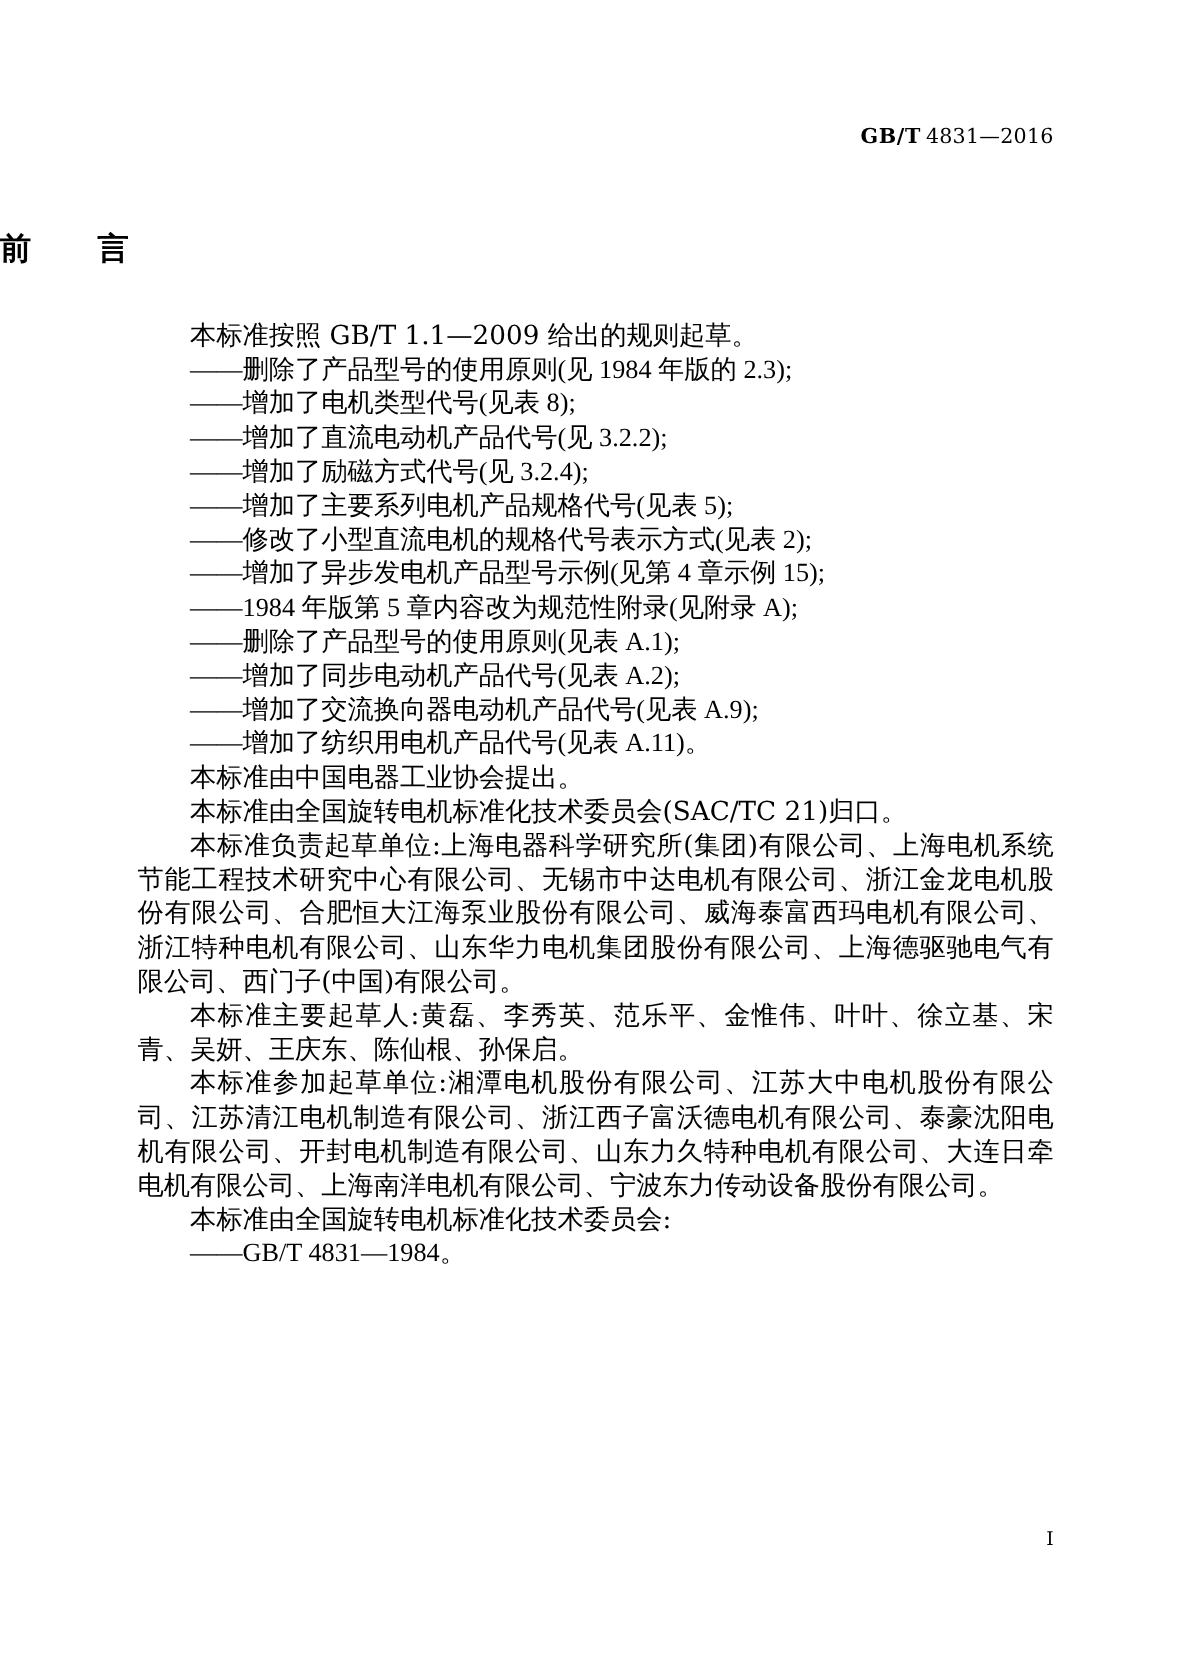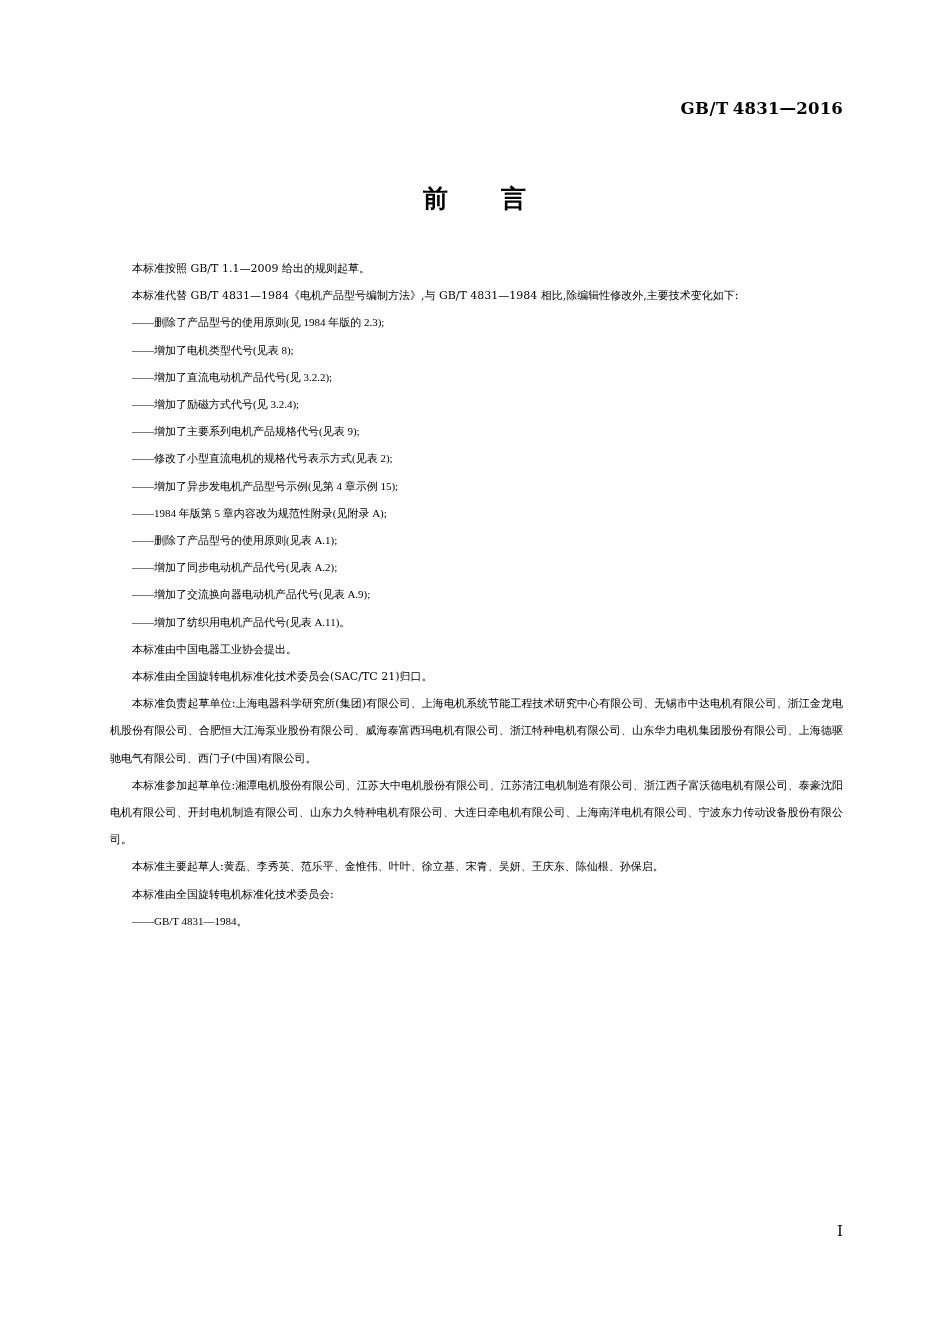--- a/index.html
+++ b/index.html
@@ -33,45 +33,45 @@
     text-align: right;
     font-size: 16.5px;
     letter-spacing: 0.2px;
     white-space: nowrap;
   }
   .header .std-prefix {
     font-weight: bold;
     letter-spacing: 0.5px;
   }
   .header .std-number {
-    font-weight: bold;
+    font-weight: normal;
     margin-left: 4px;
     text-align: center;
   }
 
   
   .doc-title {
     position: absolute;
     top: 182px;
     left: 0;
     width: 950px;
-    text-align: center;
+    text-align: left;
     font-family: "DejaVu Sans", "Liberation Sans", sans-serif;
     font-weight: bold;
     font-size: 25px;
     letter-spacing: 1px;
   }
 
   
   .body-block {
     position: absolute;
     top: 255px;
     left: 110px;
     width: 733px;
-    font-size: 11px;
+    font-size: 21px;
     line-height: 27.2px;
     text-align: justify;
     text-justify: inter-ideograph;
   }
 
   p.para {
     margin: 0;
     text-indent: 2em;
     text-align: justify;
     text-justify: inter-ideograph;
@@ -111,46 +111,45 @@
   <div class="header">
     <span class="std-prefix">GB/T</span><span class="std-number">4831—2016</span>
   </div>
 
   <div class="doc-title">前　　言</div>
 
   <div class="body-block">
 
     <p class="para">本标准按照 GB/T 1.1—2009 给出的规则起草。</p>
 
-    <p class="para">本标准代替 GB/T 4831—1984《电机产品型号编制方法》,与 GB/T 4831—1984 相比,除编辑性修改外,主要技术变化如下:</p>
 
     <ul class="dash-list">
       <li>——删除了产品型号的使用原则(见 1984 年版的 2.3);</li>
       <li>——增加了电机类型代号(见表 8);</li>
       <li>——增加了直流电动机产品代号(见 3.2.2);</li>
       <li>——增加了励磁方式代号(见 3.2.4);</li>
-      <li>——增加了主要系列电机产品规格代号(见表 9);</li>
+      <li>——增加了主要系列电机产品规格代号(见表 5);</li>
       <li>——修改了小型直流电机的规格代号表示方式(见表 2);</li>
       <li>——增加了异步发电机产品型号示例(见第 4 章示例 15);</li>
       <li>——1984 年版第 5 章内容改为规范性附录(见附录 A);</li>
       <li>——删除了产品型号的使用原则(见表 A.1);</li>
       <li>——增加了同步电动机产品代号(见表 A.2);</li>
       <li>——增加了交流换向器电动机产品代号(见表 A.9);</li>
       <li>——增加了纺织用电机产品代号(见表 A.11)。</li>
     </ul>
 
     <p class="para">本标准由中国电器工业协会提出。</p>
 
     <p class="para">本标准由全国旋转电机标准化技术委员会(SAC/TC 21)归口。</p>
 
     <p class="para">本标准负责起草单位:上海电器科学研究所(集团)有限公司、上海电机系统节能工程技术研究中心有限公司、无锡市中达电机有限公司、浙江金龙电机股份有限公司、合肥恒大江海泵业股份有限公司、威海泰富西玛电机有限公司、浙江特种电机有限公司、山东华力电机集团股份有限公司、上海德驱驰电气有限公司、西门子(中国)有限公司。</p>
 
+    <p class="para">本标准主要起草人:黄磊、李秀英、范乐平、金惟伟、叶叶、徐立基、宋青、吴妍、王庆东、陈仙根、孙保启。</p>
+
     <p class="para">本标准参加起草单位:湘潭电机股份有限公司、江苏大中电机股份有限公司、江苏清江电机制造有限公司、浙江西子富沃德电机有限公司、泰豪沈阳电机有限公司、开封电机制造有限公司、山东力久特种电机有限公司、大连日牵电机有限公司、上海南洋电机有限公司、宁波东力传动设备股份有限公司。</p>
-
-    <p class="para">本标准主要起草人:黄磊、李秀英、范乐平、金惟伟、叶叶、徐立基、宋青、吴妍、王庆东、陈仙根、孙保启。</p>
 
     <p class="para">本标准由全国旋转电机标准化技术委员会:</p>
 
     <ul class="dash-list">
       <li>——GB/T 4831—1984。</li>
     </ul>
 
   </div>
 
   <div class="folio">I</div>

